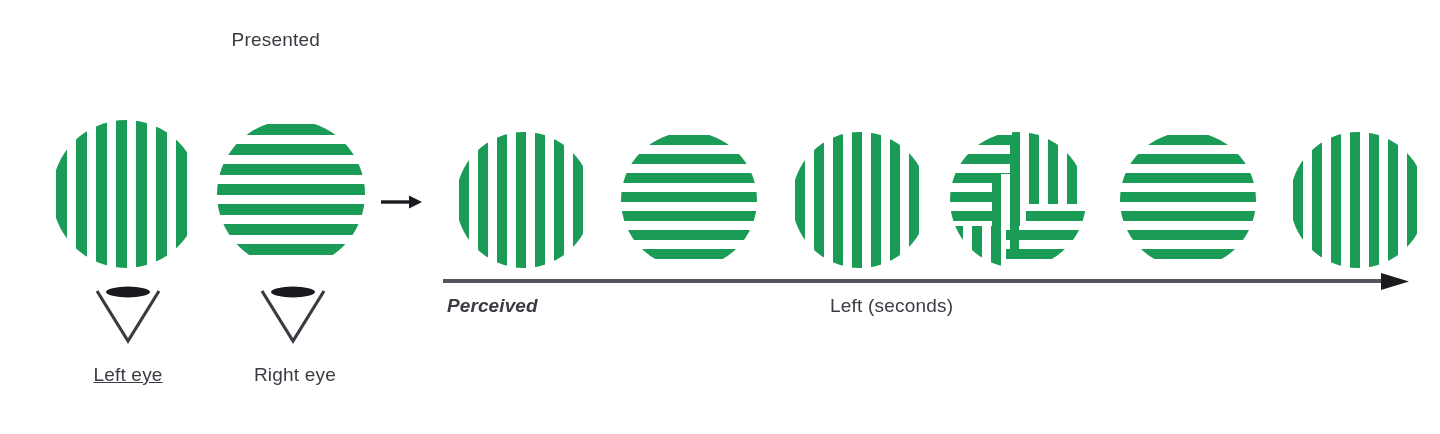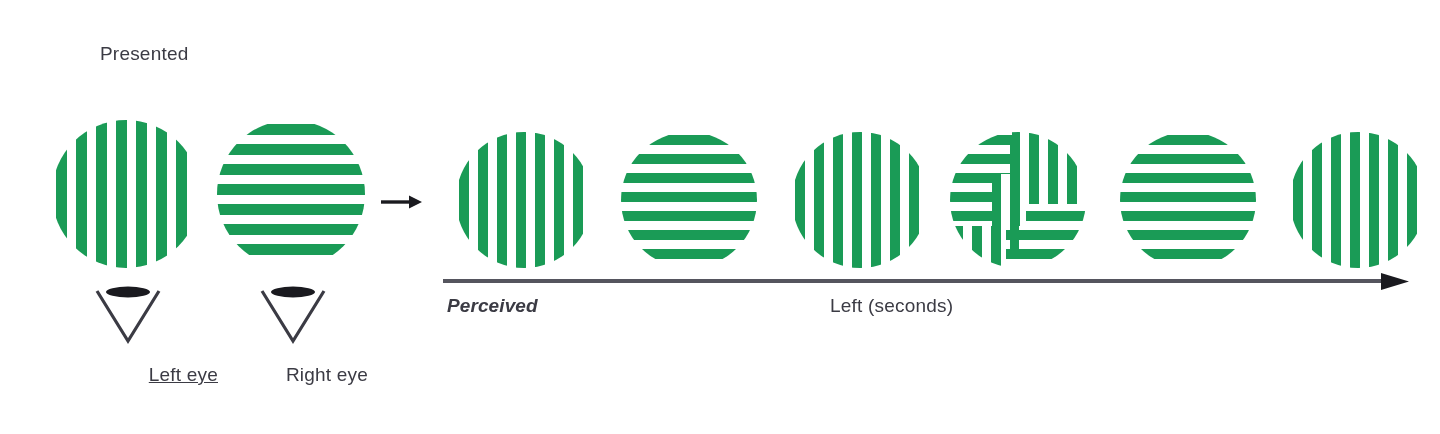--- a/index.html
+++ b/index.html
@@ -13,29 +13,29 @@
   }
   #figure{position:absolute;inset:0;}
 
   .lbl{
     position:absolute;
     font-size:19px;
     color:#3b3b44;
     letter-spacing:.2px;
     white-space:nowrap;
     line-height:1.28;
+    text-align:center;
+  }
+
+  #presented-title{
+    left:100px;top:28px;width:220px;
     text-align:right;
   }
-
-  #presented-title{
-    left:100px;top:42px;width:220px;
-    text-align:left;
-  }
   #left-eye-label{left:38px;top:363px;width:180px;text-decoration:underline;}
-  #right-eye-label{left:188px;top:363px;width:180px;}
+  #right-eye-label{left:205px;top:363px;width:180px;}
 
   #perceived-label{
     left:447px;top:294px;
     font-weight:bold;font-style:italic;
     letter-spacing:.1px;
   }
   #time-label{left:830px;top:294px;}
 
   
   .disc{position:absolute;}

